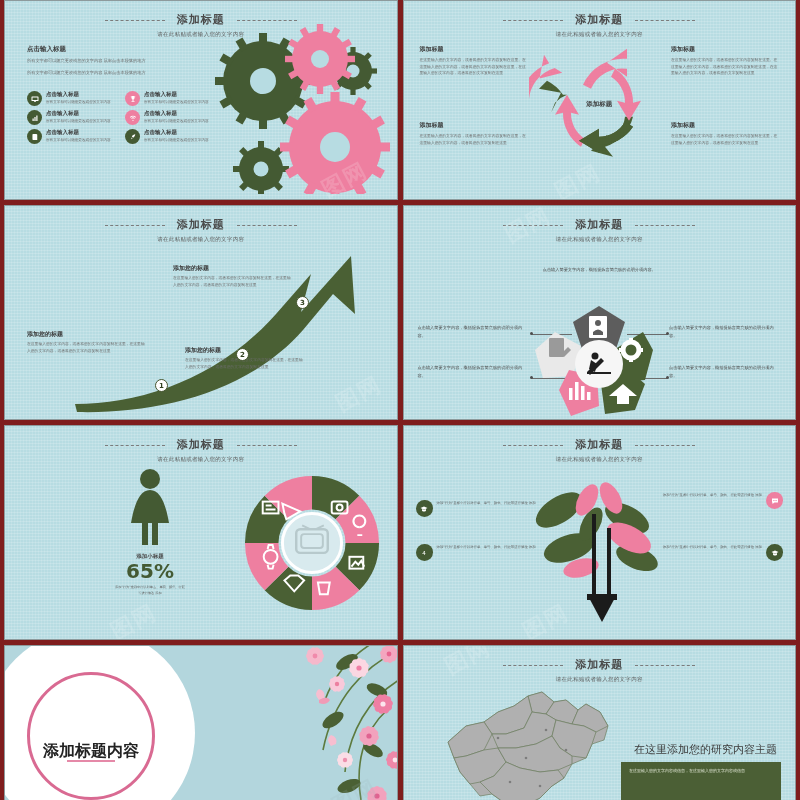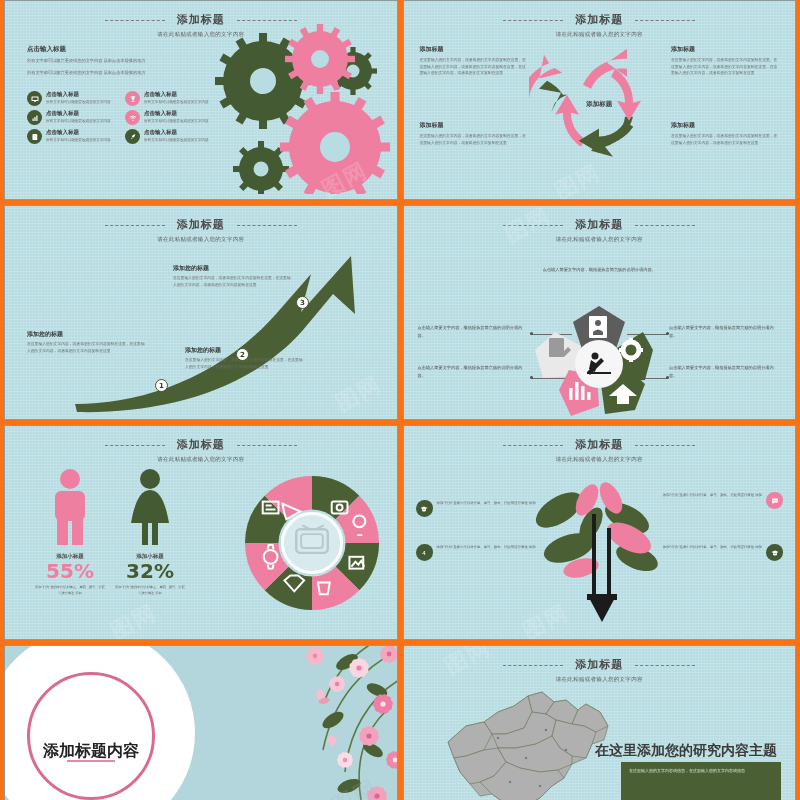--- a/index.html
+++ b/index.html
@@ -2,21 +2,21 @@
 <html><head>
 <meta charset="utf-8">
 <style>
   * { box-sizing: border-box; margin:0; padding:0; }
   html,body { width:800px; height:800px; background:#c9c9c9; }
   body { font-family:"DejaVu Sans", sans-serif; overflow:hidden; }
 
   .deck { width:800px; height:800px; display:grid;
           grid-template-columns:1fr 1fr;
           grid-template-rows:200px 215px 215px 170px;
-          gap:5px; padding:0 4px 0 4px; background:#f97316; }
+          gap:5px; padding:0 4px 0 4px; background:#7f1d1d; }
 
   .slide { position:relative; overflow:hidden;
            background:#b7dce2;
            border:1px solid #8d9a9c;
            background-image:
              repeating-linear-gradient(0deg, rgba(255,255,255,.16) 0 1px, transparent 1px 3px),
              repeating-linear-gradient(90deg, rgba(255,255,255,.12) 0 1px, transparent 1px 3px);
   }
 
   
@@ -104,21 +104,21 @@
              border-radius:50%; border:3px solid #d96a92; }
   .s7-num { position:absolute; left:22px; top:58px; width:128px; text-align:center;
             font-size:26px; font-weight:bold; color:#1d1d1d; letter-spacing:1px; }
   .s7-lbl { position:absolute; left:22px; top:95px; width:128px; text-align:center;
             font-size:16px; font-weight:bold; color:#222; }
   .s7-ul { position:absolute; left:62px; top:114px; width:48px; height:2px; background:#e589a8; }
   .s7-flowers { position:absolute; right:-6px; top:-6px; width:230px; height:190px; }
 
   
   .s8-map { position:absolute; left:32px; top:40px; width:190px; height:128px; }
-  .s8-h { position:absolute; right:18px; top:96px; font-size:14px; font-weight:bold; color:#3b3b3b; }
+  .s8-h { position:absolute; right:18px; top:96px; font-size:11px; font-weight:normal; color:#3b3b3b; }
   .s8-box { position:absolute; right:14px; top:116px; width:160px; height:40px;
             background:#4b5f35; padding:5px 8px; }
   .s8-box .p { font-size:4px; color:#e4ead9; line-height:1.9; }
 
   .wm { position:absolute; pointer-events:none; opacity:.16; font-size:22px;
         color:#fff; font-weight:bold; transform:rotate(-28deg); letter-spacing:2px; }
 </style>
 </head>
 <body>
 
@@ -455,41 +455,30 @@
     </svg>
     <div class="wm" style="left:100px;top:4px">图网</div>
   </div>
 
   <div class="slide">
     <div class="hdr">
       <div class="ttl">添加标题</div>
       <div class="sub">请在此粘贴或者输入您的文字内容</div>
     </div>
 
-    <div class="s5-fig s5-f1">
-      <svg width="46" height="78" viewBox="0 0 46 78">
-        <circle cx="23" cy="11" r="10" fill="#ee7fa0"></circle>
-        <rect x="8" y="23" width="30" height="30" rx="6" fill="#ee7fa0"></rect>
-        <rect x="10" y="50" width="11" height="27" fill="#ee7fa0"></rect>
-        <rect x="25" y="50" width="11" height="27" fill="#ee7fa0"></rect>
-      </svg>
-      <div class="st">添加小标题</div>
-      <div class="pc pink">55%</div>
-      <div class="nt">添加"行为"意都中行以对单击、单项、颜色、行距等进行修改 添加</div>
-    </div>
 
     <div class="s5-fig s5-f2">
       <svg width="46" height="78" viewBox="0 0 46 78">
         <circle cx="23" cy="11" r="10" fill="#445a33"></circle>
         <path d="M23 22 C 12 22 7 38 4 55 H42 C39 38 34 22 23 22 Z" fill="#445a33"></path>
         <rect x="15" y="54" width="6" height="23" fill="#445a33"></rect>
         <rect x="25" y="54" width="6" height="23" fill="#445a33"></rect>
       </svg>
       <div class="st">添加小标题</div>
-      <div class="pc green">32%</div>
+      <div class="pc green">65%</div>
       <div class="nt">添加"行为"意都中行以对单击、单项、颜色、行距等进行修改 添加</div>
     </div>
 
     <svg class="s5-wheel" viewBox="0 0 140 140">
       <g transform="translate(70,70)">
         <path d="M0 -68 A68 68 0 0 1 48 -48 L24 -24 A34 34 0 0 0 0 -34 Z" fill="#4a6034"></path>
         <path d="M48 -48 A68 68 0 0 1 68 0 L34 0 A34 34 0 0 0 24 -24 Z" fill="#ee7fa0"></path>
         <path d="M68 0 A68 68 0 0 1 48 48 L24 24 A34 34 0 0 0 34 0 Z" fill="#4a6034"></path>
         <path d="M48 48 A68 68 0 0 1 0 68 L0 34 A34 34 0 0 0 24 24 Z" fill="#ee7fa0"></path>
         <path d="M0 68 A68 68 0 0 1 -48 48 L-24 24 A34 34 0 0 0 0 34 Z" fill="#4a6034"></path>

